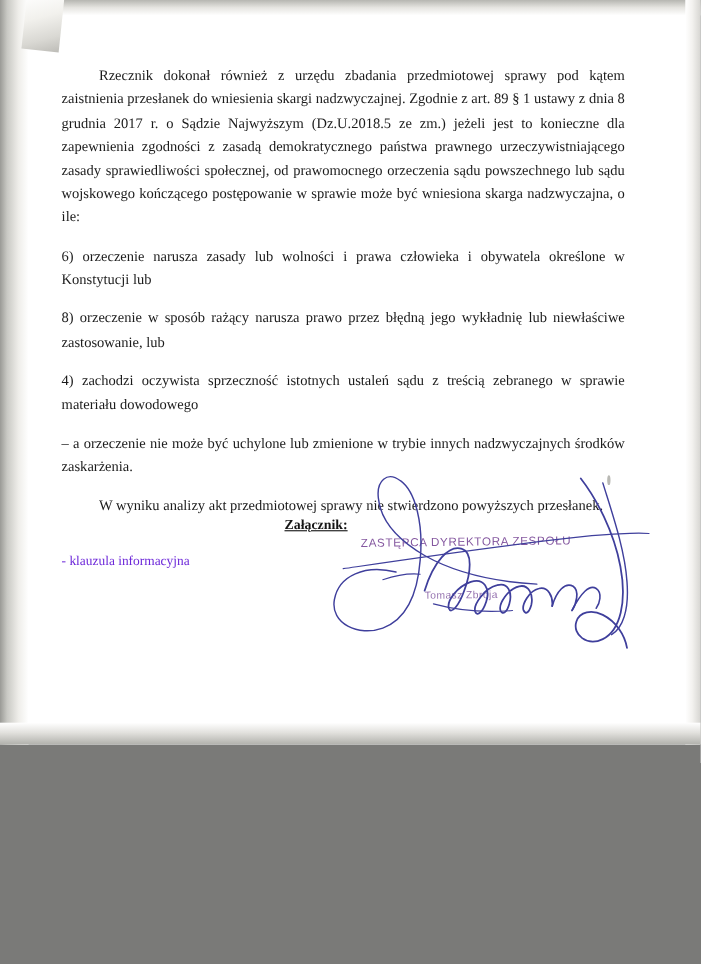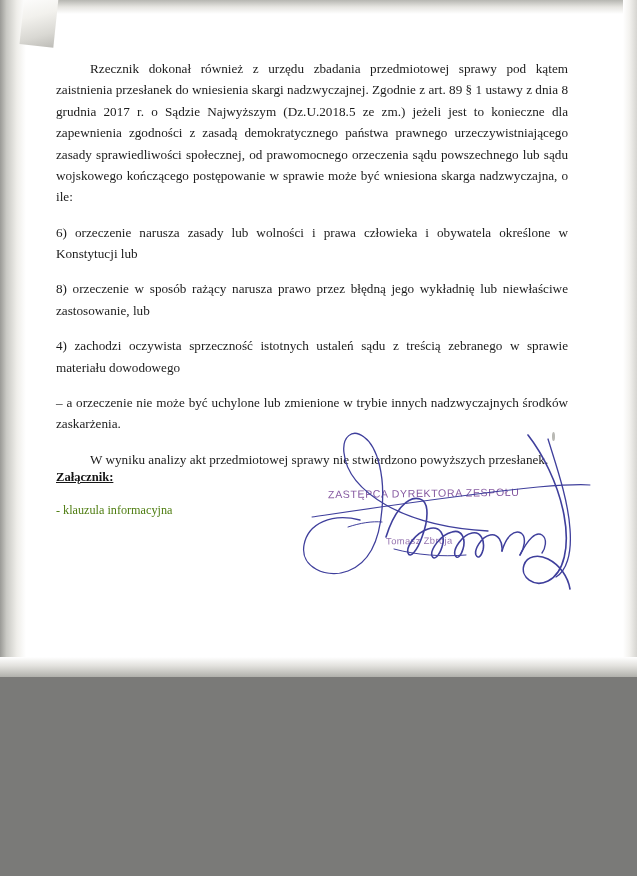--- a/index.html
+++ b/index.html
@@ -77,24 +77,25 @@
     left: 56px;
     top: 470px;
     width: 260px;
   }
   .attach-label {
     font-size: 12.6px;
     font-weight: bold;
     color: #151515;
     text-decoration: underline;
     margin: 0 0 18px 0;
+    text-align: right;
   }
   .attach-item {
     font-size: 12.2px;
-    color: #4d7c0f;
+    color: #6d28d9;
     margin: 0;
   }
 
   .signature-area {
     position: absolute;
     left: 290px;
     top: 425px;
     width: 310px;
     height: 180px;
   }

